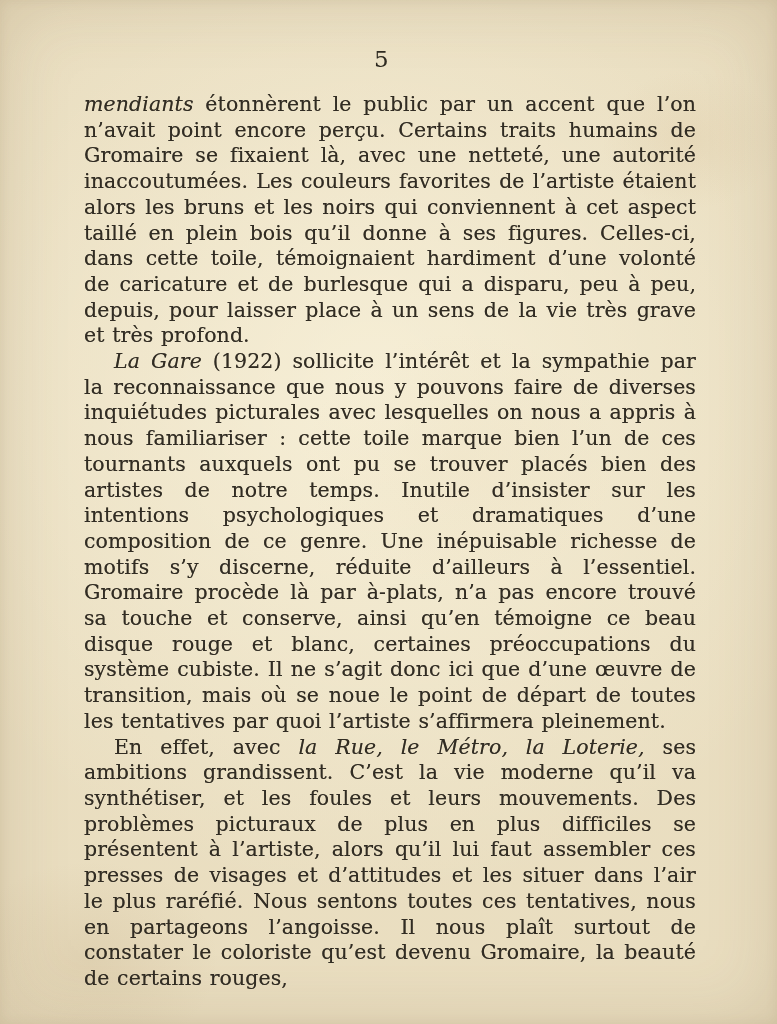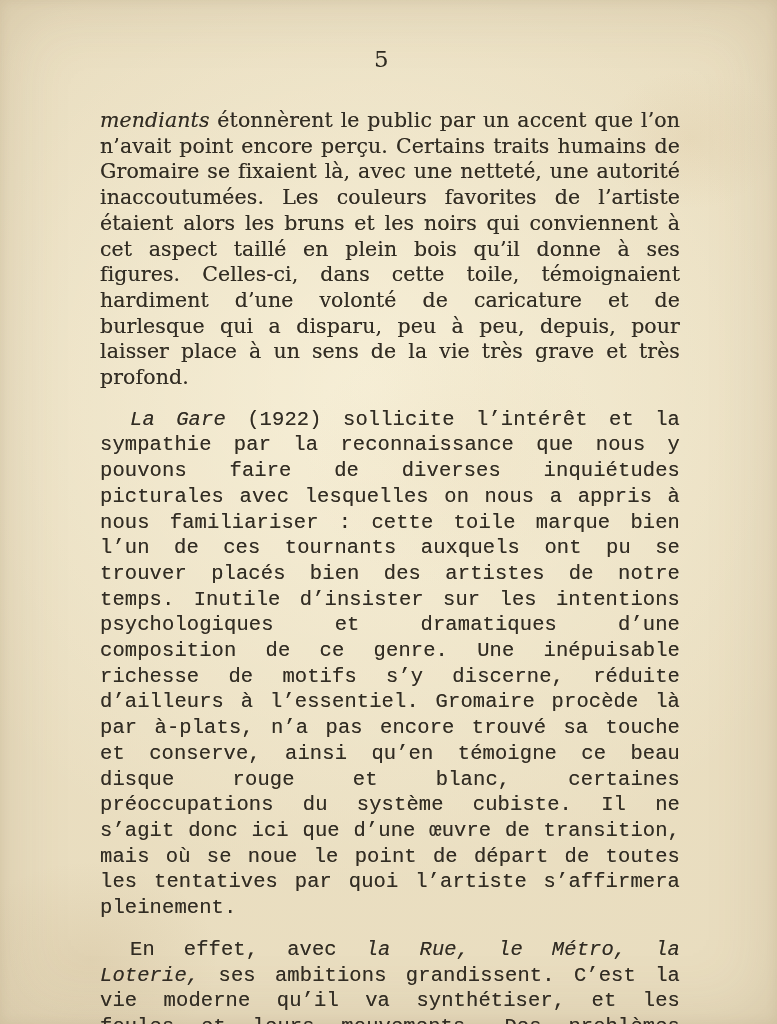--- a/index.html
+++ b/index.html
@@ -63,26 +63,25 @@
     left: 84px;
     width: 612px;
     font-size: 20.5px;
     line-height: 25.7px;
     text-align: justify;
     letter-spacing: 0.1px;
     word-spacing: 1px;
     text-shadow: 0 0 0.5px rgba(49,44,35,0.55);
   }
   .para {
-    margin: 16px;
+    margin: 0;
     padding: 0;
   }
   .para.indent {
     text-indent: 30px;
-    font-family: Liberation Mono, monospace;
   }
   .it {
     font-style: italic;
   }
 </style>
 </head>
 <body>
 
 <div class="scan-page">
 

